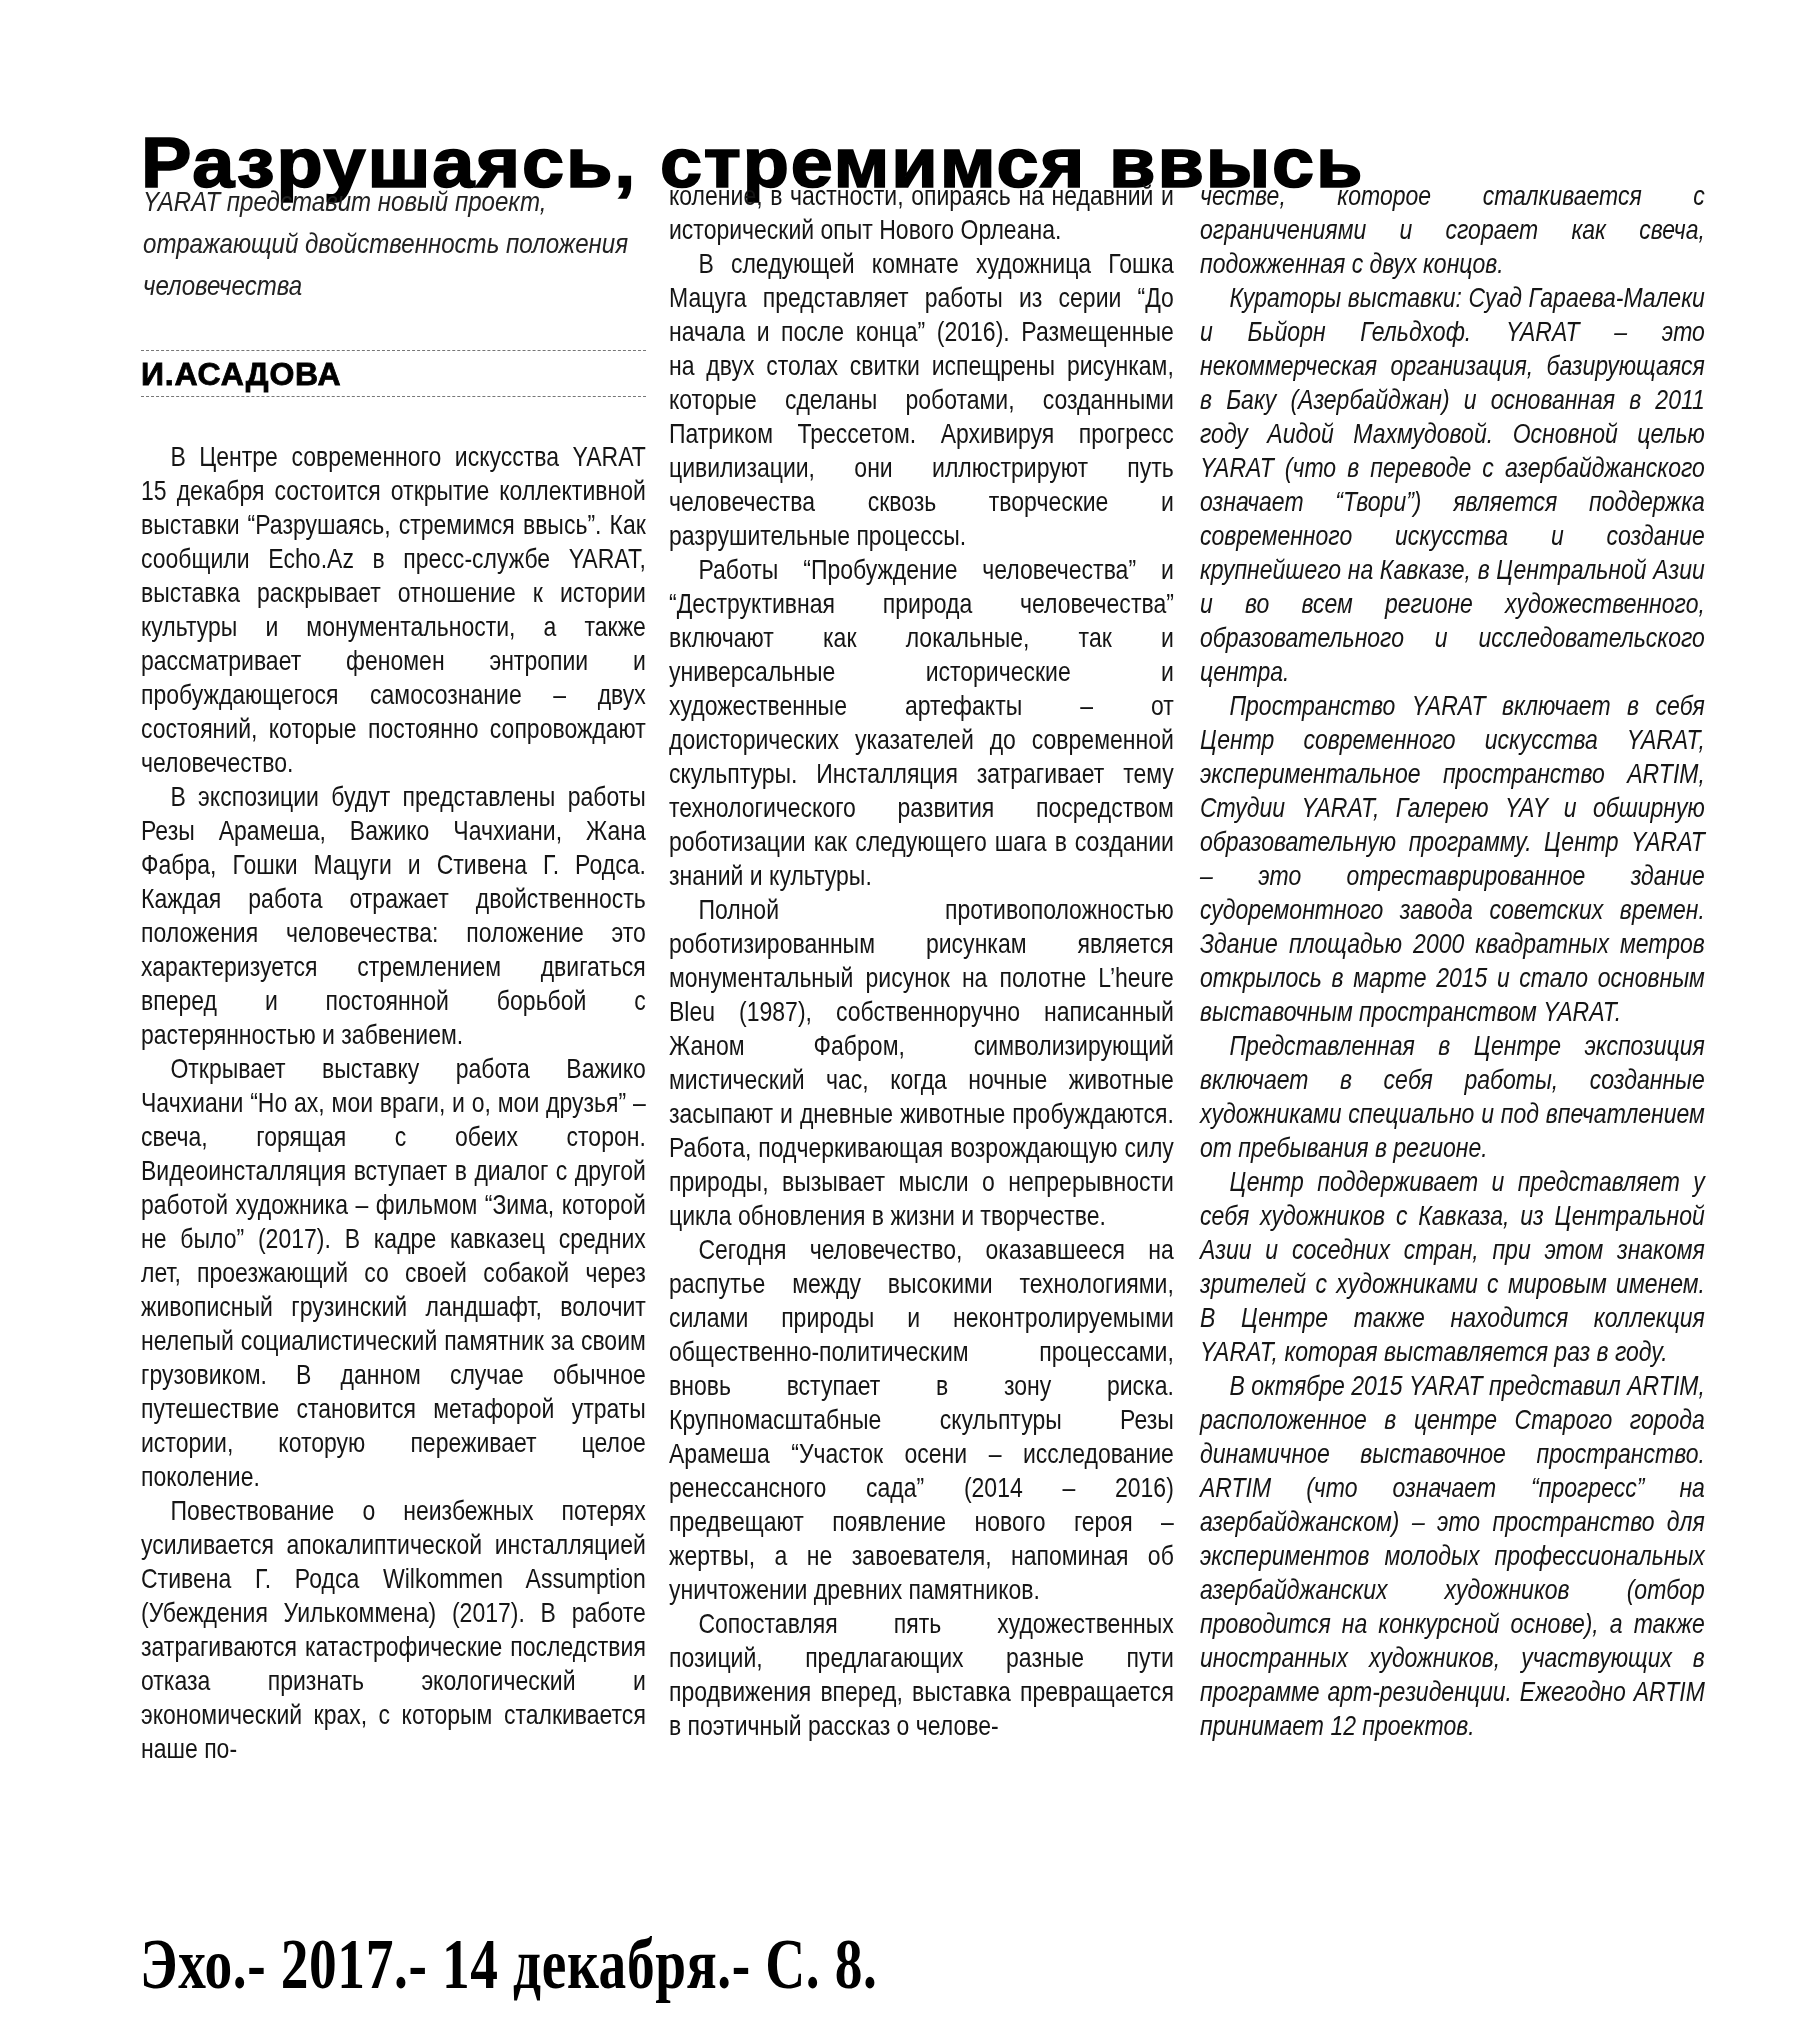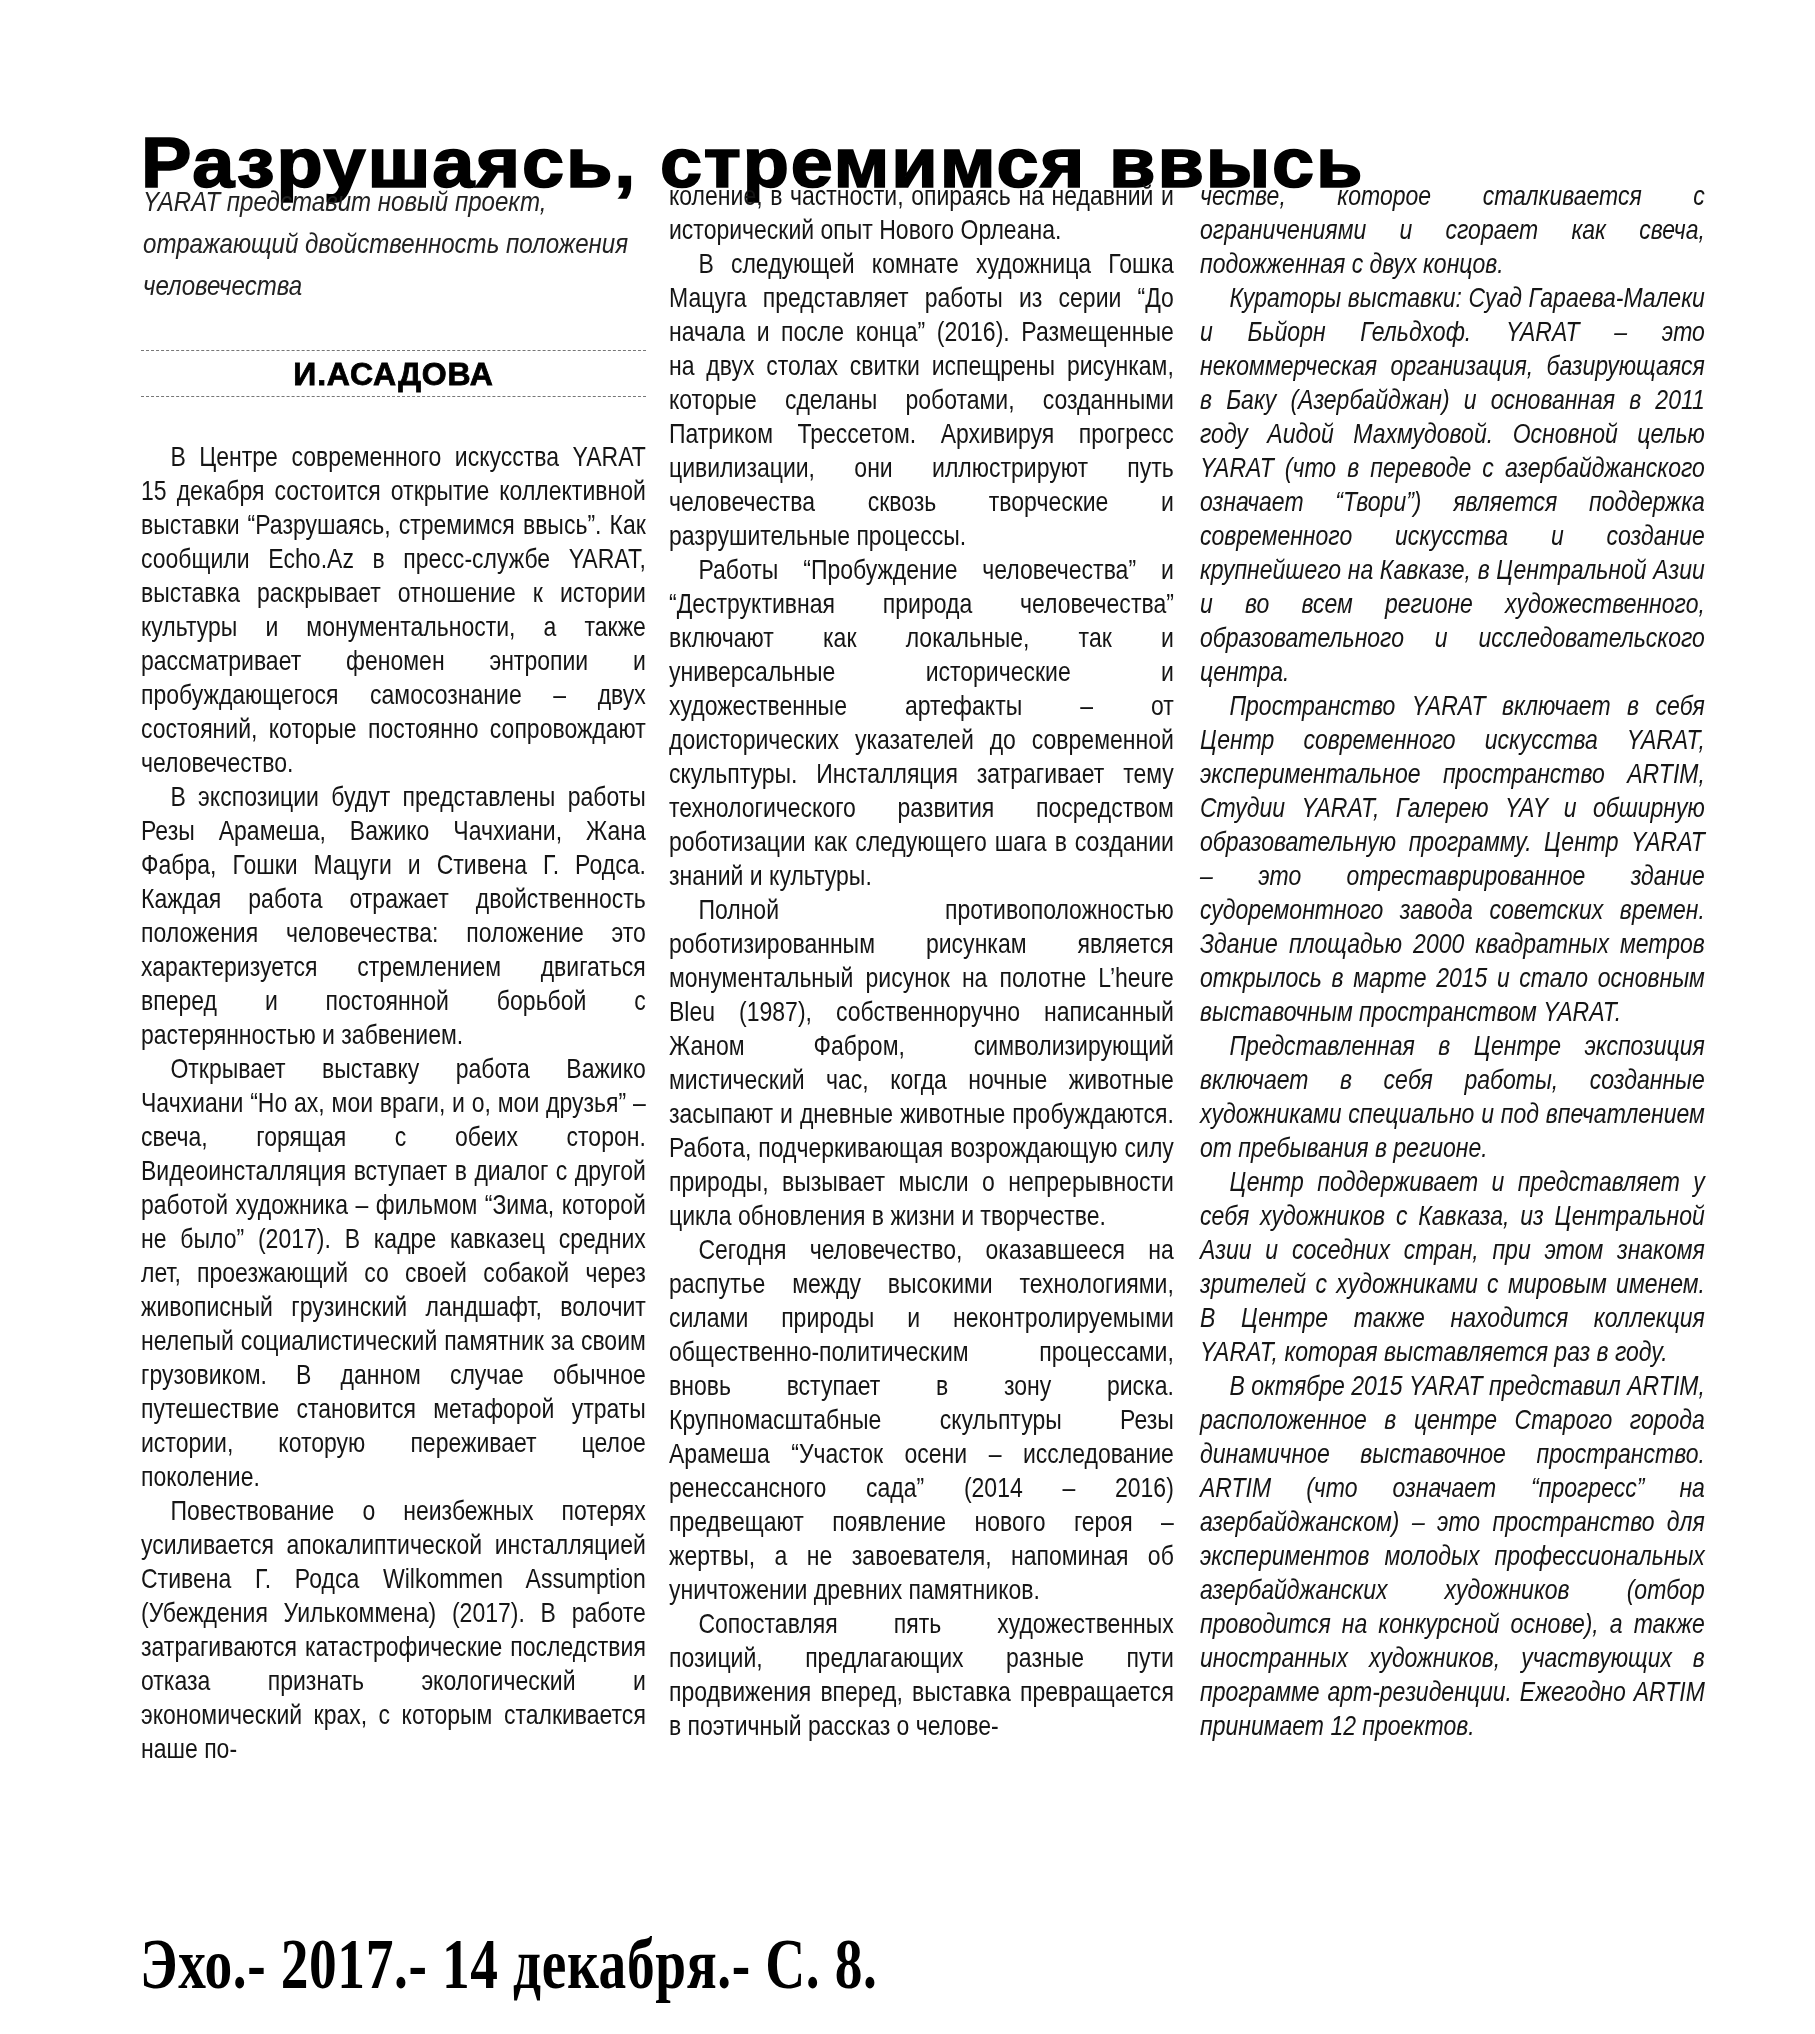--- a/index.html
+++ b/index.html
@@ -24,21 +24,21 @@
     .subtitle {
       font-style: italic; font-size: 28px; line-height: 42px; color: #222;
       margin: 0 0 43px 1.7px; transform: scaleX(0.86); transform-origin: left top;
       width: 582px;
     }
     .byline-wrap {
       border-top: 1.7px dashed #777; border-bottom: 1.7px dashed #777;
       padding: 5px 0 3.3px; margin: 0 0 43px 0; width: 505px;
     }
     .byline {
-      font-weight: 900; font-size: 32px; letter-spacing: 0.8px; color: #000; text-align: center;
+      font-weight: 900; font-size: 32px; letter-spacing: 0.8px; color: #000;
       -webkit-text-stroke: 0.8px #000;
     }
     .para {
       font-size: 27.4px; line-height: 34px; text-align: justify;
       margin: 0; text-indent: 35px; color: #151515;
       transform: scaleX(0.84); transform-origin: left top; width: 601px;
       hyphens: manual;
     }
     .para.cont { text-indent: 0; }
     .para + .para { margin-top: 0; }

